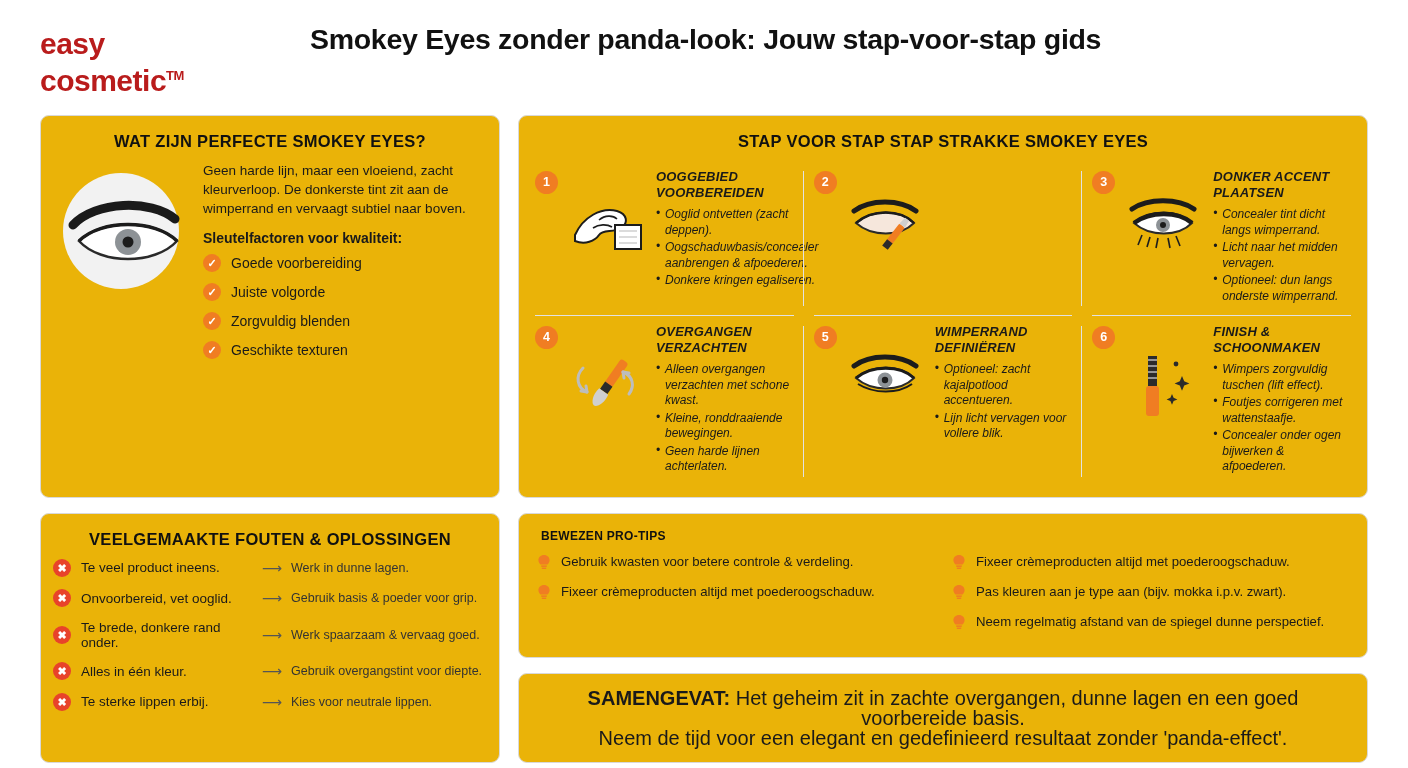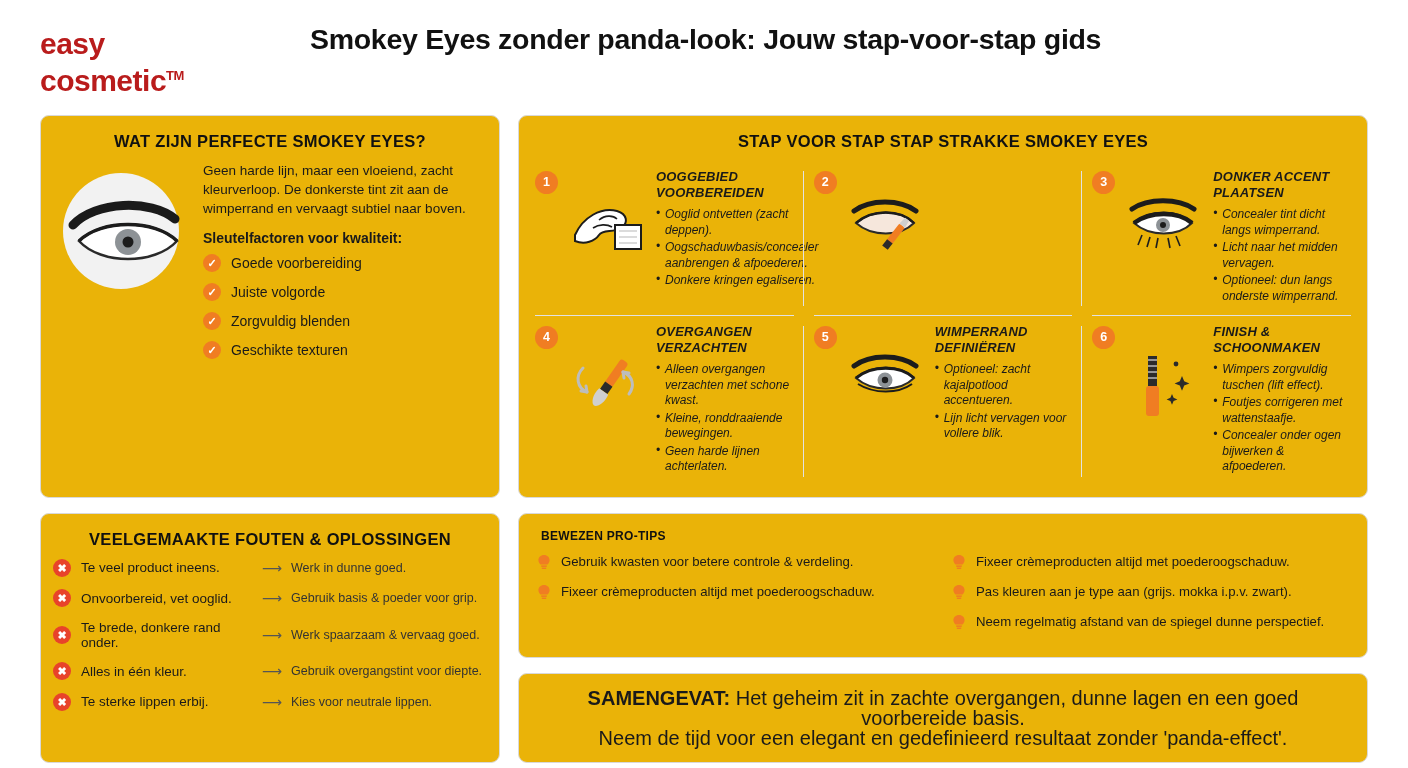--- a/index.html
+++ b/index.html
@@ -327,21 +327,21 @@
 
     <div class="row mt12">
 
       <div class="card col-left">
         <div class="card-title">VEELGEMAAKTE FOUTEN &amp; OPLOSSINGEN</div>
         <ul class="mistakes-list">
           <li>
             <span class="ico-circle red">✖</span>
             <span class="m-text">Te veel product ineens.</span>
             <span class="m-arrow">⟶</span>
-            <span class="m-fix">Werk in dunne goed.</span>
+            <span class="m-fix">Werk in dunne lagen.</span>
           </li>
           <li>
             <span class="ico-circle red">✖</span>
             <span class="m-text">Onvoorbereid, vet ooglid.</span>
             <span class="m-arrow">⟶</span>
             <span class="m-fix">Gebruik basis &amp; poeder voor grip.</span>
           </li>
           <li>
             <span class="ico-circle red">✖</span>
             <span class="m-text">Te brede, donkere rand onder.</span>
@@ -404,21 +404,21 @@
                   <span>Fixeer crèmeproducten altijd met poederoogschaduw.</span>
                 </li>
                 <li>
                   <span class="bulb">
                     <svg width="14" height="16" viewBox="0 0 14 16">
                         <path d="M7 1 C10.3 1 12.6 3.3 12.6 6.2 C12.6 8.2 11.3 9.4 10.6 10.6 L3.4 10.6 C2.7 9.4 1.4 8.2 1.4 6.2 C1.4 3.3 3.7 1 7 1 Z" fill="#f07d22"></path>
                         <rect x="4.2" y="11.4" width="5.6" height="1.5" fill="#f07d22"></rect>
                         <rect x="4.8" y="13.6" width="4.4" height="1.4" fill="#f07d22"></rect>
                       </svg>
                   </span>
-                  <span>Pas kleuren aan je type aan (grijs. mokka i.p.v. zwart).</span>
+                  <span>Pas kleuren aan je type aan (bijv. mokka i.p.v. zwart).</span>
                 </li>
                 <li>
                   <span class="bulb">
                     <svg width="14" height="16" viewBox="0 0 14 16">
                         <path d="M7 1 C10.3 1 12.6 3.3 12.6 6.2 C12.6 8.2 11.3 9.4 10.6 10.6 L3.4 10.6 C2.7 9.4 1.4 8.2 1.4 6.2 C1.4 3.3 3.7 1 7 1 Z" fill="#f07d22"></path>
                         <rect x="4.2" y="11.4" width="5.6" height="1.5" fill="#f07d22"></rect>
                         <rect x="4.8" y="13.6" width="4.4" height="1.4" fill="#f07d22"></rect>
                       </svg>
                   </span>
                   <span>Neem regelmatig afstand van de spiegel dunne perspectief.</span>

